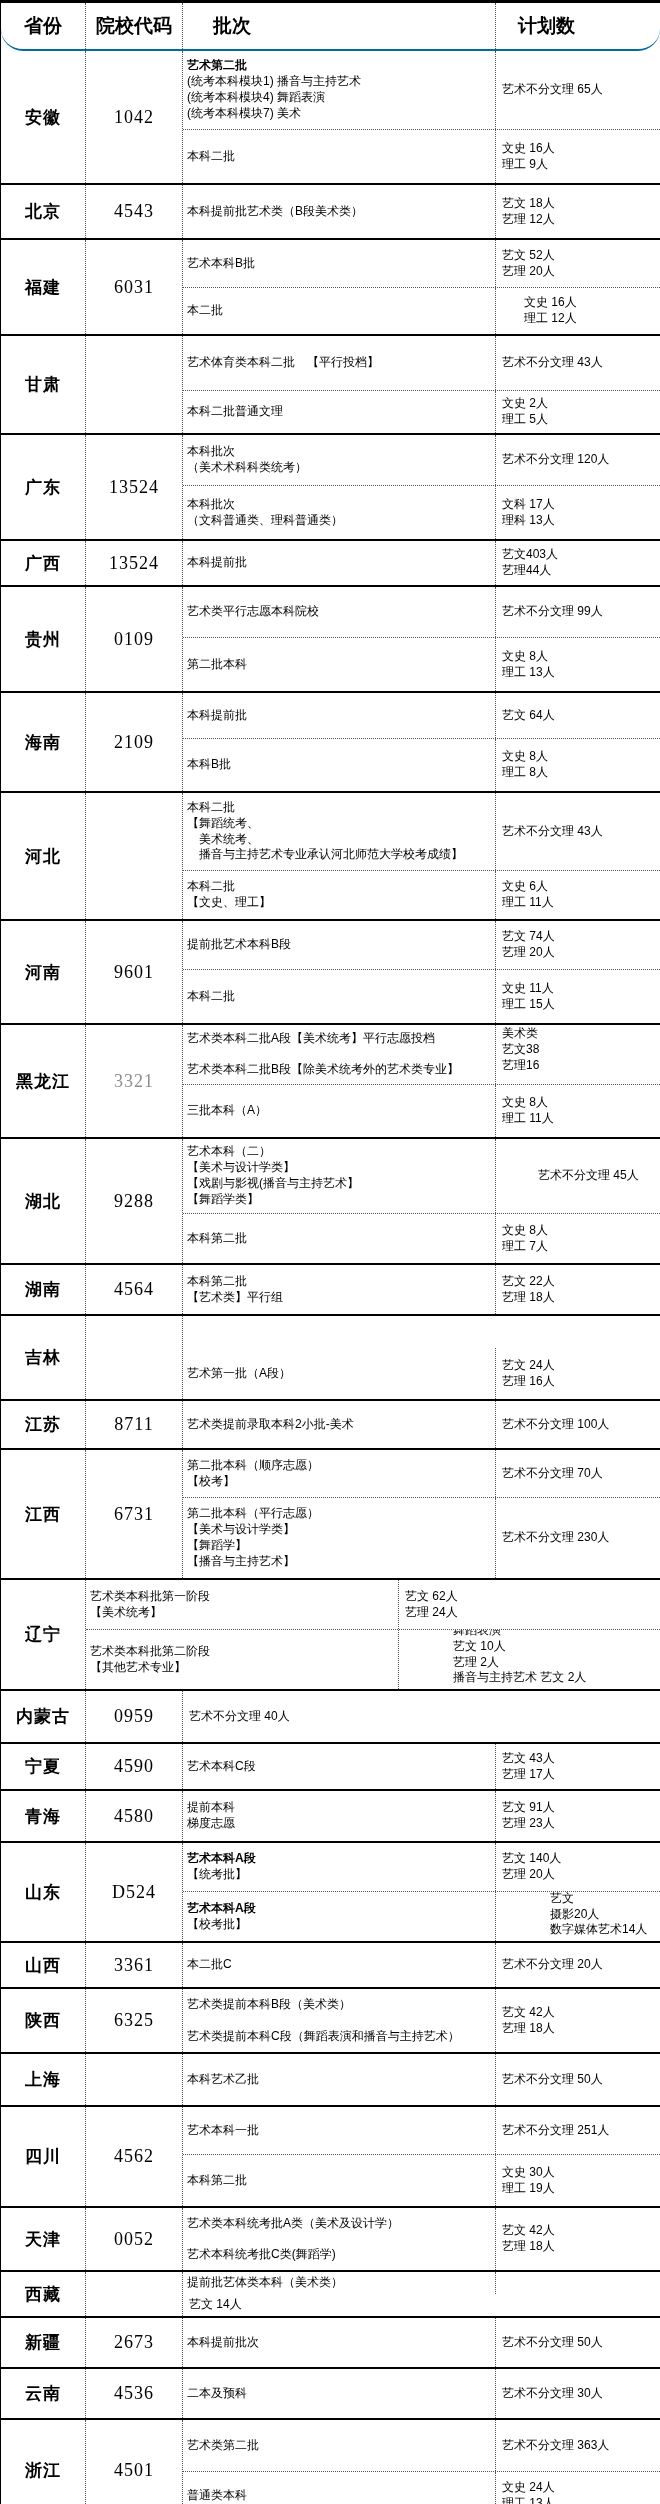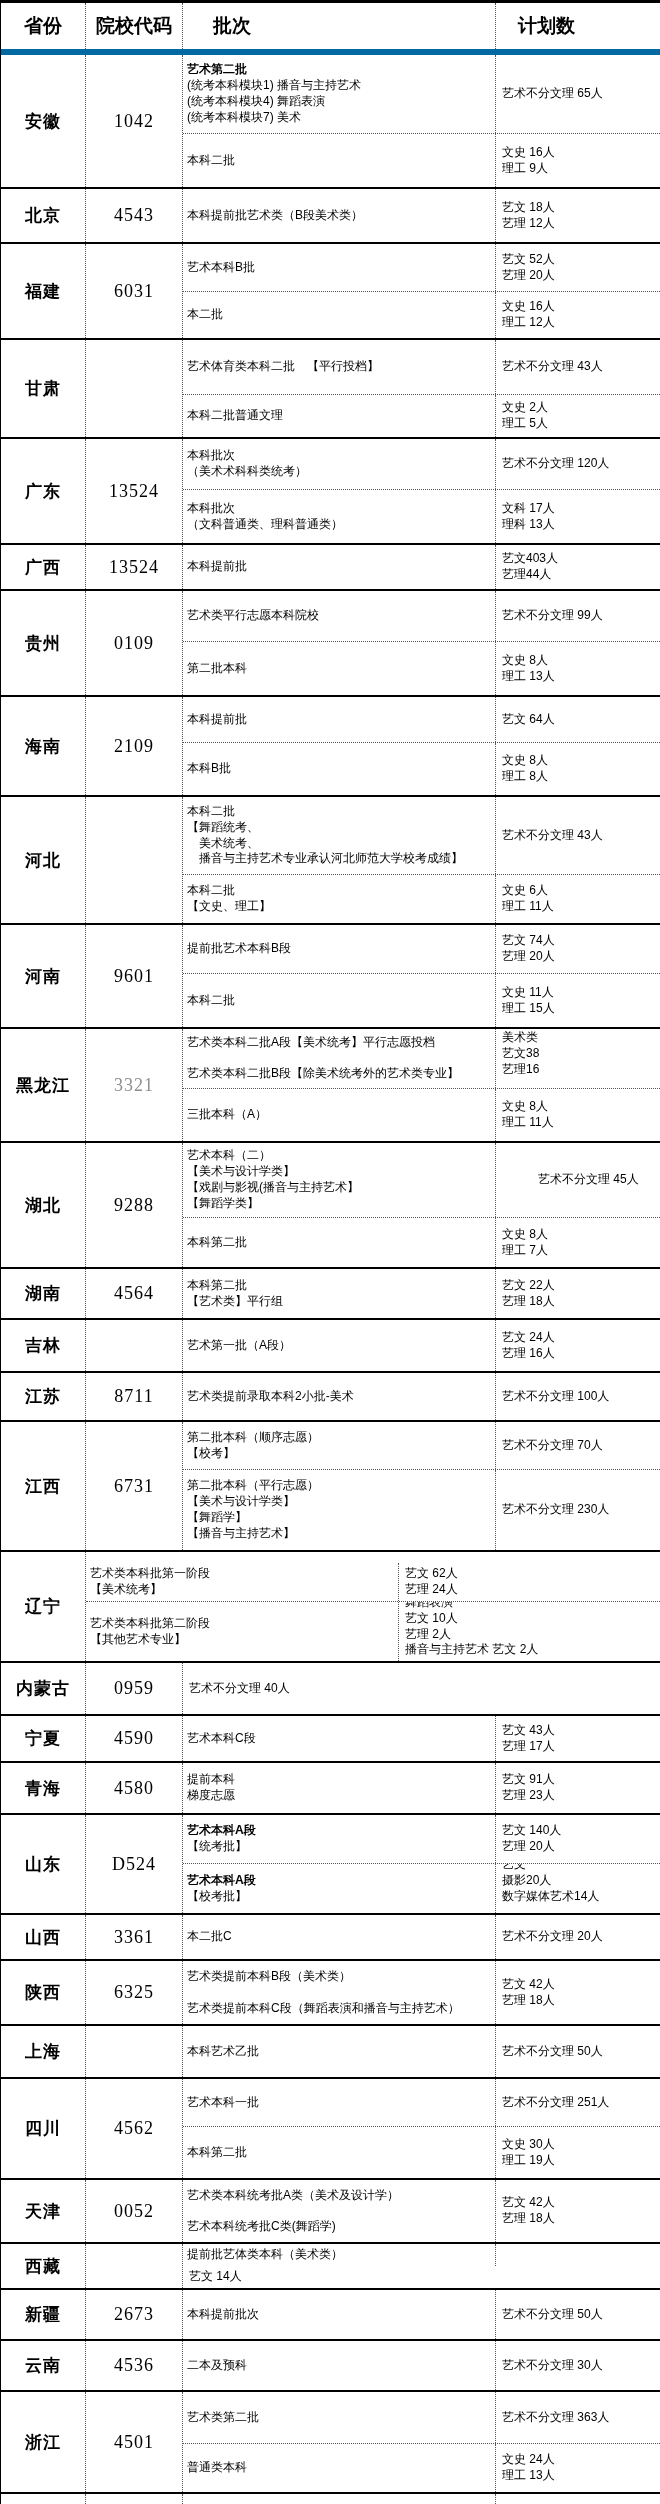--- a/index.html
+++ b/index.html
@@ -1,21 +1,21 @@
 <!DOCTYPE html>
 <html><head>
 <meta charset="utf-8">
 <style>
   html,body{margin:0;padding:0;background:#ffffff;color:#000;
     font-family:"Liberation Sans","DejaVu Sans",sans-serif;}
   .table{width:660px;box-sizing:border-box;border-top:3px solid #000;border-bottom:2px solid #000;
     border-left:1px solid #000;background:#fff;}
   
-  .hdr{display:flex;height:46px;align-items:flex-start;border-bottom:6px solid #0369a1;
-    font-weight:bold;font-size:19px;}
+  .hdr{display:flex;height:46px;align-items:flex-start;border-bottom:2px solid #0369a1;
+    font-weight:bold;font-size:19px;border-radius:22px;}
   .hc{box-sizing:border-box;height:100%;display:flex;align-items:center;}
   .hc1{width:85px;justify-content:center;border-right:1px dotted #555;}
   .hc2{width:97px;justify-content:center;border-right:1px dotted #555;}
   .hc3{width:313px;padding-left:30px;border-right:1px dotted #555;}
   .hc4{flex:1;padding-left:22px;}
   
   .group{display:flex;border-top:2px solid #000;}
   .group:first-of-type{border-top:none;}
   .province{width:85px;box-sizing:border-box;display:flex;align-items:center;justify-content:center;
     font-size:17px;font-weight:bold;letter-spacing:1px;border-right:1px dotted #555;text-align:center;}
@@ -24,21 +24,21 @@
     border-right:1px dotted #555;}
   .code.muted{color:#8e8e8e;}
   .subs{flex:1;display:flex;flex-direction:column;}
   .sub{display:flex;box-sizing:border-box;}
   .sub + .sub{border-top:1px dotted #555;}
   .batch{width:313px;box-sizing:border-box;padding:3px 2px 3px 4px;display:flex;flex-direction:column;
     justify-content:center;font-size:12px;line-height:1.32;border-right:1px dotted #555;}
   .plan{flex:1;box-sizing:border-box;padding:3px 2px 3px 6px;display:flex;flex-direction:column;
     justify-content:center;font-size:12px;line-height:1.32;}
   .plan.top{justify-content:flex-start;padding-top:1px;}
-  .plan.clip{justify-content:flex-start;overflow:hidden;padding-top:0;}
+  .plan.clip{justify-content:flex-end;overflow:hidden;padding-top:0;margin-left:48px;}
   .plan.clip .line:first-child{margin-top:-7px;}
   .line{white-space:pre;}
   .line.bold{font-weight:bold;}
 </style>
 </head>
 <body>
 
 <div class="table">
   <div class="hdr">
     <div class="hc hc1">省份</div>
@@ -94,21 +94,21 @@
         <div class="subs">
           <div class="sub" style="min-height: 47px;">
             <div class="batch">
               <div class="line">艺术本科B批</div>
             </div>
             <div class="plan">
               <div class="line">艺文 52人</div>
               <div class="line">艺理 20人</div>
             </div>
           </div>
-          <div class="sub" style="min-height: 47px;">
+          <div class="sub" style="min-height: 47px; gap: 22px;">
             <div class="batch">
               <div class="line">本二批</div>
             </div>
             <div class="plan">
               <div class="line">文史 16人</div>
               <div class="line">理工 12人</div>
             </div>
           </div>
         </div>
       </div>
@@ -338,21 +338,21 @@
               <div class="line">艺文 22人</div>
               <div class="line">艺理 18人</div>
             </div>
           </div>
         </div>
       </div>
       <div class="group">
         <div class="province">吉林</div>
         <div class="code"></div>
         <div class="subs">
-          <div class="sub" style="min-height: 51px;">
+          <div class="sub" style="min-height: 51px; margin-top: 32px;">
             <div class="batch">
               <div class="line">艺术第一批（A段）</div>
             </div>
             <div class="plan">
               <div class="line">艺文 24人</div>
               <div class="line">艺理 16人</div>
             </div>
           </div>
         </div>
       </div>
@@ -392,21 +392,21 @@
             </div>
             <div class="plan">
               <div class="line">艺术不分文理 230人</div>
             </div>
           </div>
         </div>
       </div>
       <div class="group">
         <div class="province">辽宁</div>
         <div class="subs">
-          <div class="sub" style="min-height: 49px; align-items: flex-end;">
+          <div class="sub" style="min-height: 49px;">
             <div class="batch">
               <div class="line">艺术类本科批第一阶段</div>
               <div class="line">【美术统考】</div>
             </div>
             <div class="plan">
               <div class="line">艺文 62人</div>
               <div class="line">艺理 24人</div>
             </div>
           </div>
           <div class="sub" style="min-height: 52px;">

